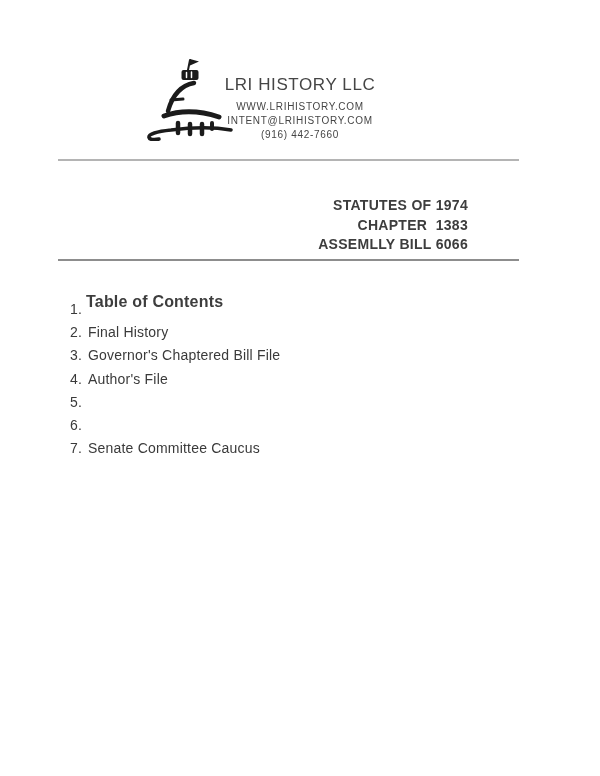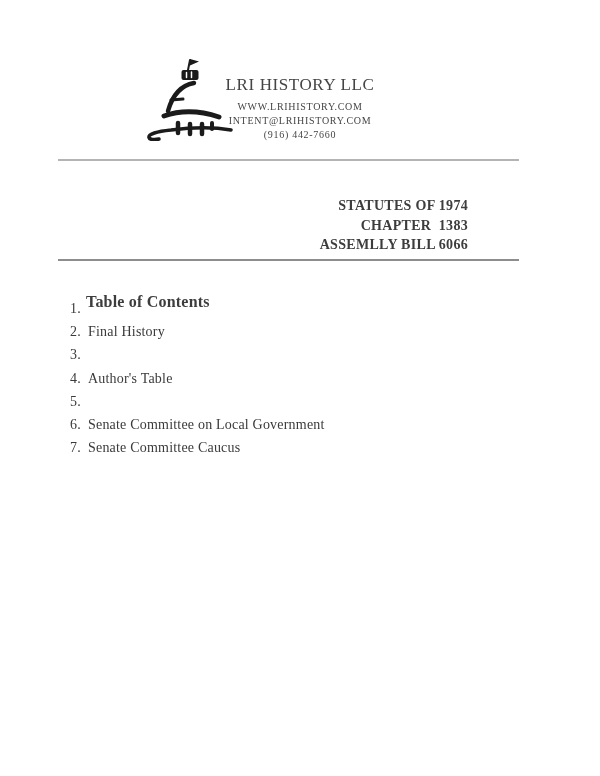--- a/index.html
+++ b/index.html
@@ -5,21 +5,21 @@
   html, body {
     margin: 0;
     padding: 0;
     background: #ffffff;
   }
   .page {
     position: relative;
     width: 576px;
     height: 776px;
     background: var(--page-bg, #ffffff);
-    font-family: Liberation Serif, serif;
+    font-family: Liberation Sans, sans-serif;
     color: var(--text, #3a3a3a);
     overflow: hidden;
   }
 
   
   .logo {
     position: absolute;
     left: 143px;
     top: 57px;
     width: 92px;
@@ -158,34 +158,34 @@
         <span class="toc-num">1.</span>
       </li>
 
       <li class="toc-item">
         <span class="toc-num">2.</span>
         <span class="toc-label">Final History</span>
       </li>
 
       <li class="toc-item">
         <span class="toc-num">3.</span>
+        <span class="toc-label">Governor's Chaptered Bill File</span>
       </li>
 
       <li class="toc-item">
         <span class="toc-num">4.</span>
-        <span class="toc-label">Author's Table</span>
+        <span class="toc-label">Author's File</span>
       </li>
 
       <li class="toc-item">
         <span class="toc-num">5.</span>
       </li>
 
       <li class="toc-item">
         <span class="toc-num">6.</span>
-        <span class="toc-label">Senate Committee on Local Government</span>
       </li>
 
       <li class="toc-item">
         <span class="toc-num">7.</span>
         <span class="toc-label">Senate Committee Caucus</span>
       </li>
     </ol>
 
 </div>
 

